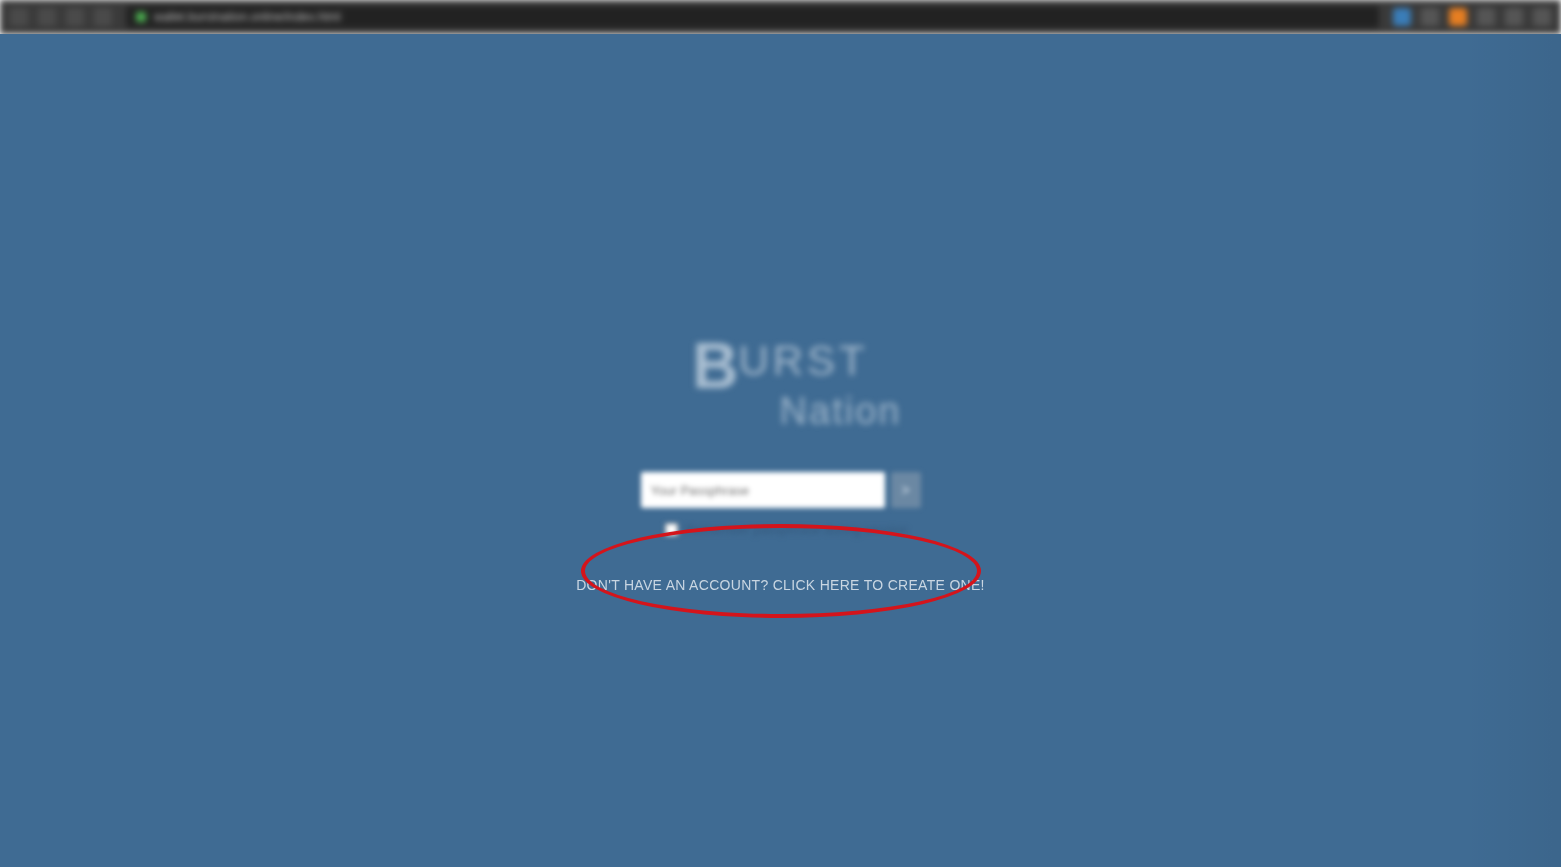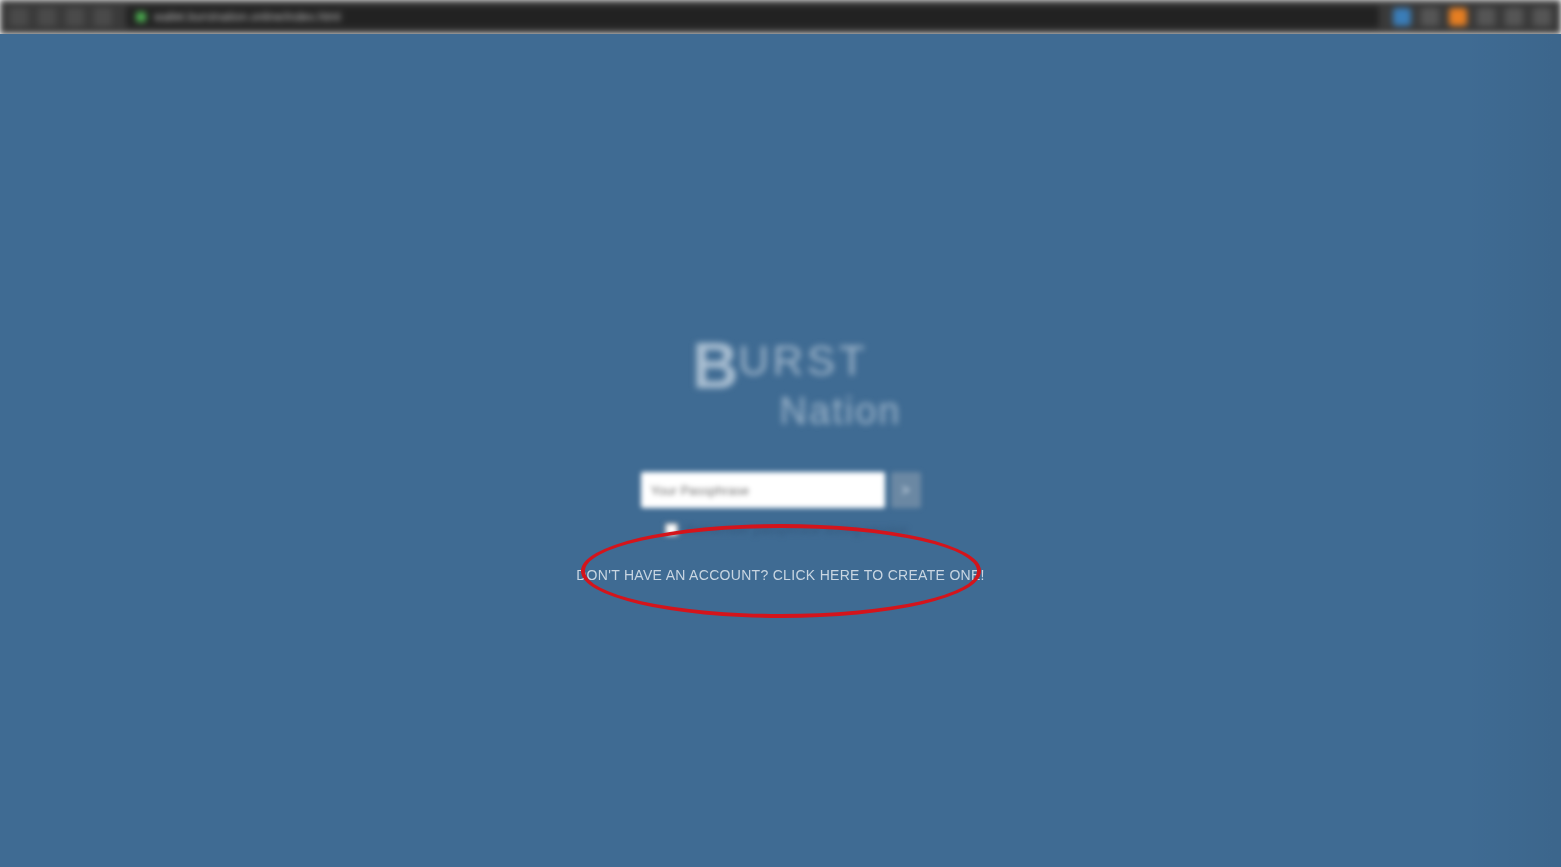--- a/index.html
+++ b/index.html
@@ -122,21 +122,21 @@
       width: 280px;
       justify-content: flex-start;
       padding-left: 24px;
     }
     .remember-row .cb {
       width: 13px; height: 13px; background: #fff; border: 1px solid #888;
     }
 
     
     .create-link {
-      margin-top: 30px;
+      margin-top: 40px;
       color: #c9d6e2;
       font-size: 14px;
       letter-spacing: 0.3px;
       text-align: center;
       cursor: pointer;
       user-select: none;
       white-space: nowrap;
     }
 
     

